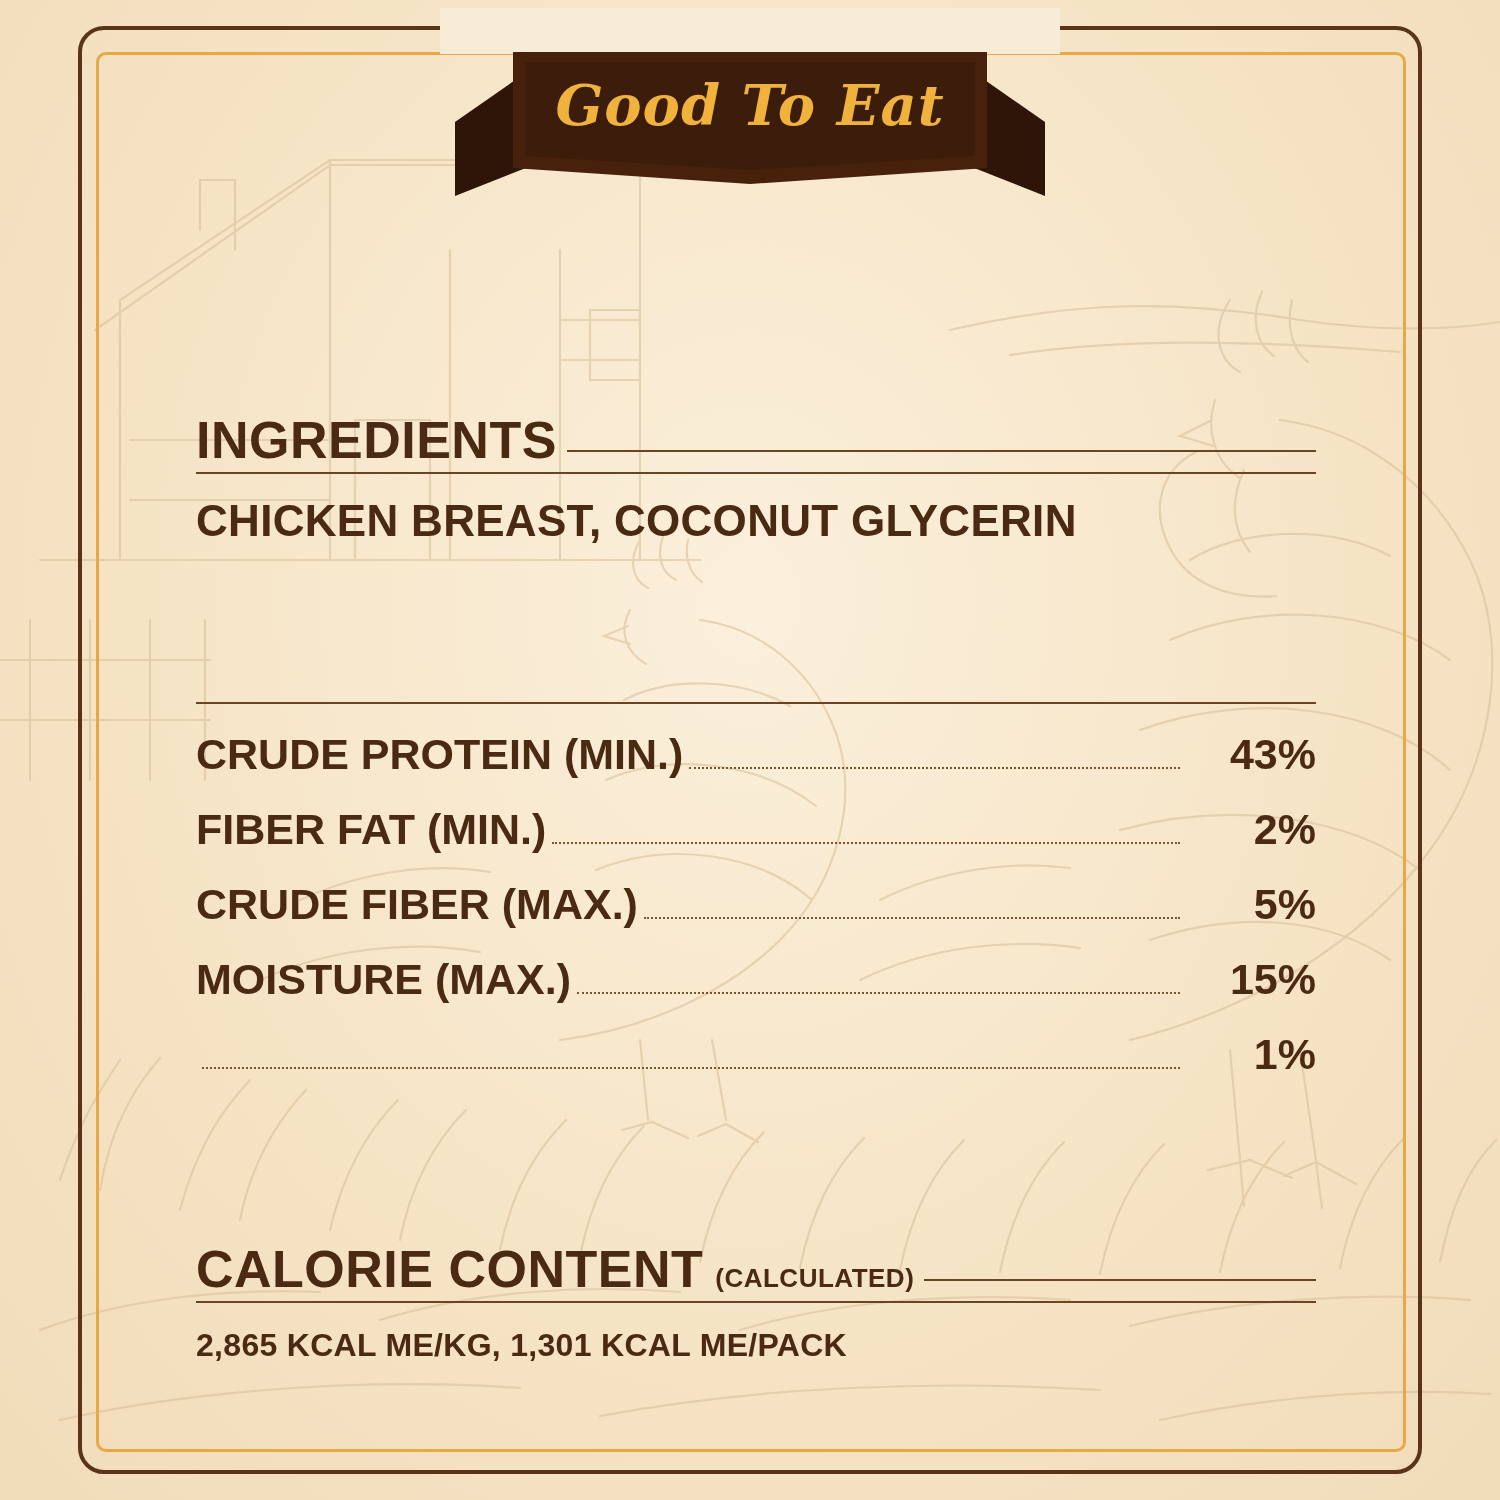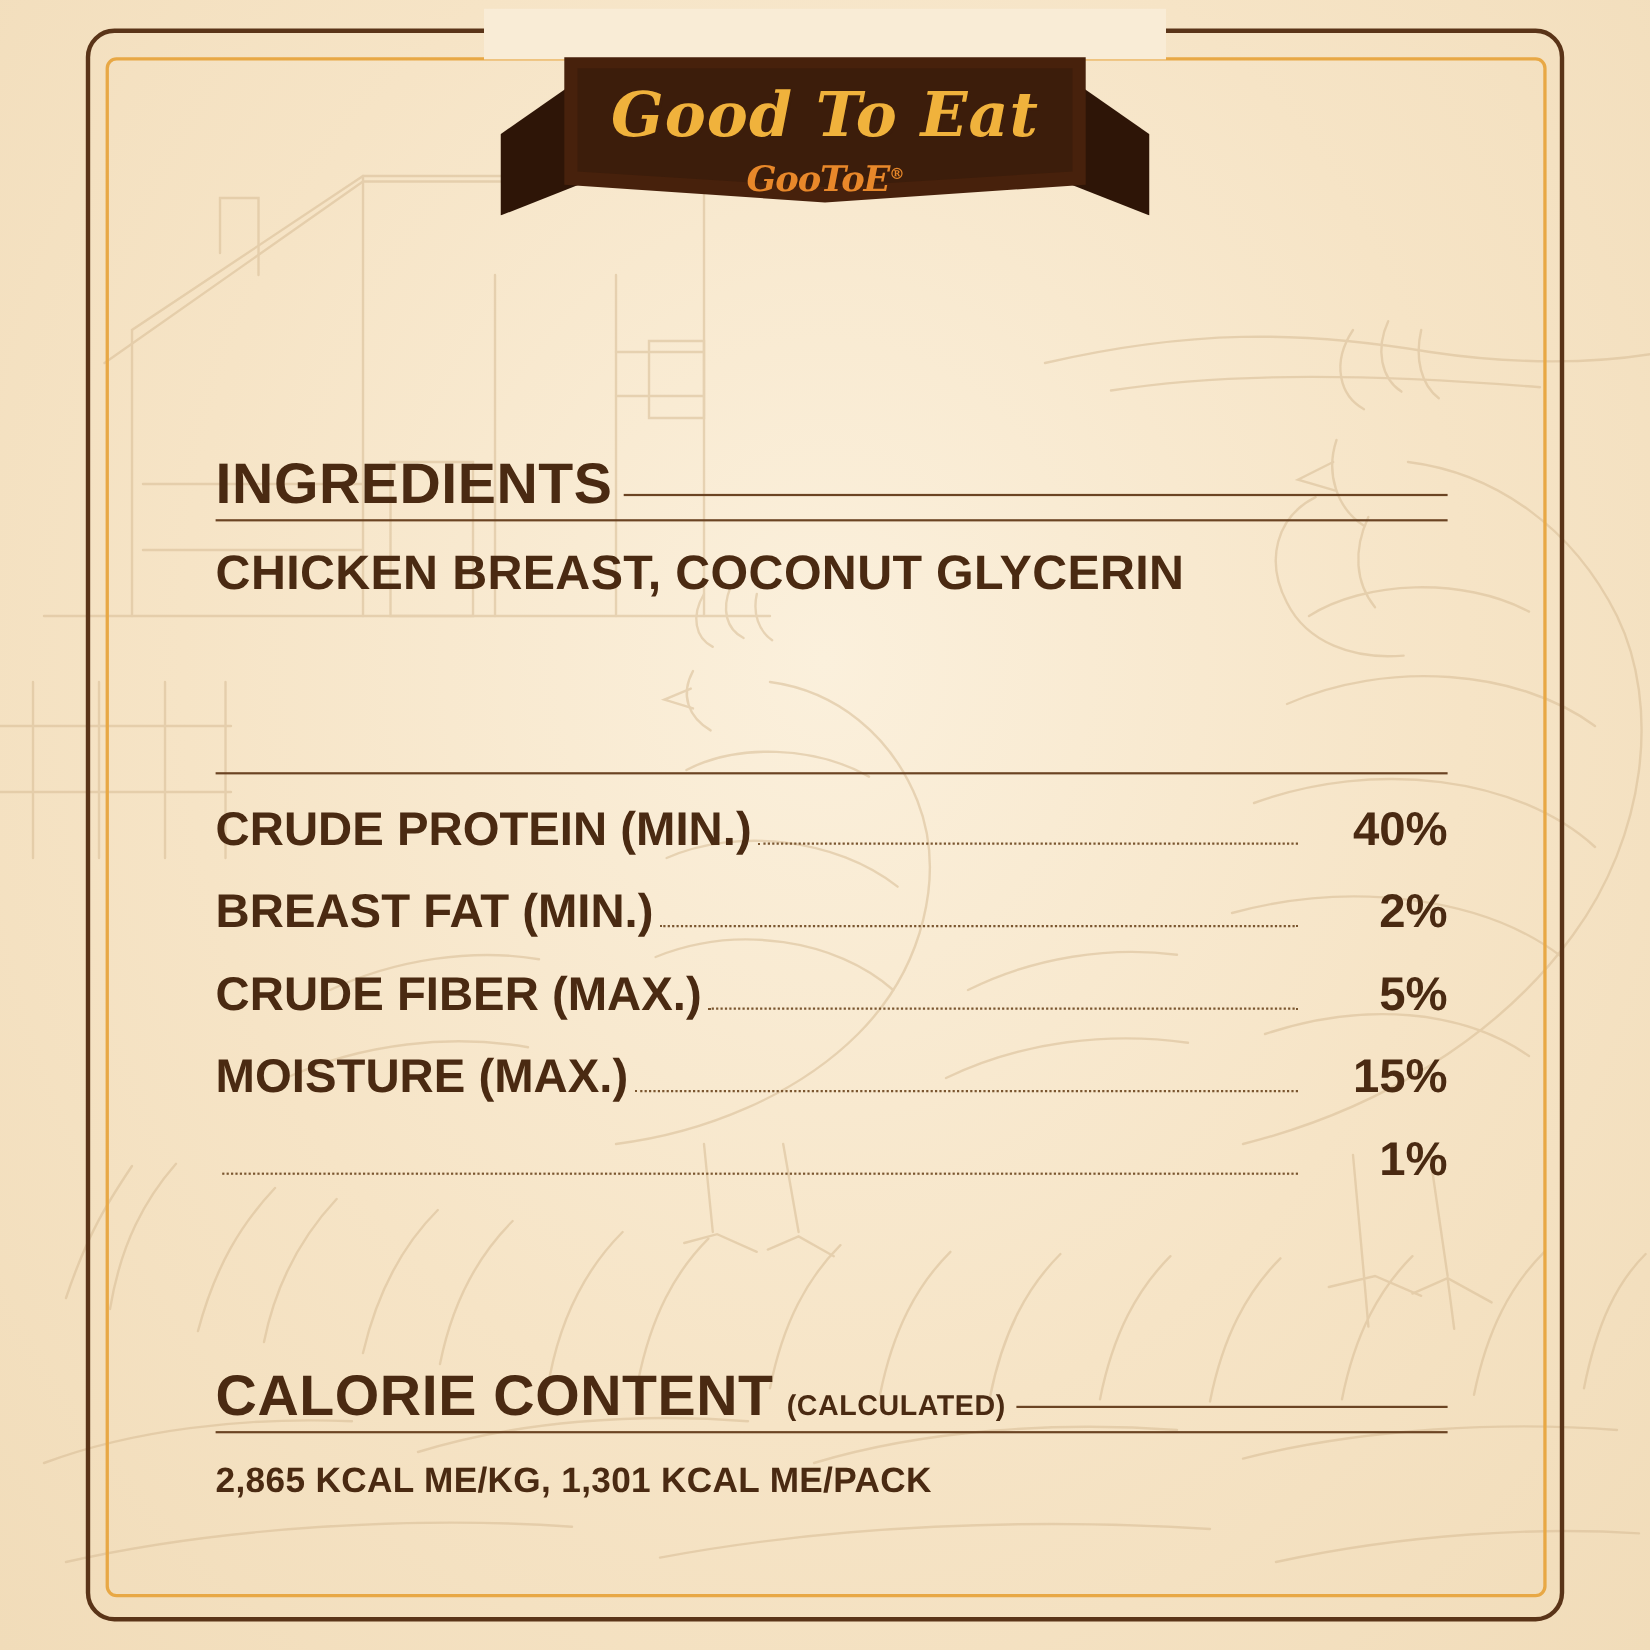--- a/index.html
+++ b/index.html
@@ -267,23 +267,20 @@
   <div class="border-mask"></div>
 
   <div class="banner">
     <svg width="590" height="152" viewBox="0 0 590 152">
       <path d="M0 78 L0 152 L86 118 L86 18 Z" fill="#2e1507"></path>
       <path d="M590 78 L590 152 L504 118 L504 18 Z" fill="#2e1507"></path>
       <path d="M58 8 L532 8 L532 124 L295 140 L58 124 Z" fill="#47210c"></path>
       <path d="M70 18 L520 18 L520 112 L295 126 L70 112 Z" fill="#3c1d0b"></path>
     </svg>
     <div class="brand-title">Good To Eat</div>
-    <div class="brand-sub">
-      <span>GooToE</span><span class="reg">®</span>
-    </div>
   </div>
 
   <div class="content">
 
     <div>
       <div class="section-head">
         <span class="title">INGREDIENTS</span>
         <span class="rule"></span>
       </div>
       <div class="head-underline"></div>
@@ -292,24 +289,24 @@
 
     <div class="gap-lg"></div>
 
     <div>
       <div class="head-underline"></div>
 
       <div class="analysis">
         <div class="analysis-row">
           <span class="label">CRUDE PROTEIN (MIN.)</span>
           <span class="dots"></span>
-          <span class="value">40%</span>
-        </div>
-        <div class="analysis-row">
-          <span class="label">BREAST FAT (MIN.)</span>
+          <span class="value">43%</span>
+        </div>
+        <div class="analysis-row">
+          <span class="label">FIBER FAT (MIN.)</span>
           <span class="dots"></span>
           <span class="value">2%</span>
         </div>
         <div class="analysis-row">
           <span class="label">CRUDE FIBER (MAX.)</span>
           <span class="dots"></span>
           <span class="value">5%</span>
         </div>
         <div class="analysis-row">
           <span class="label">MOISTURE (MAX.)</span>

